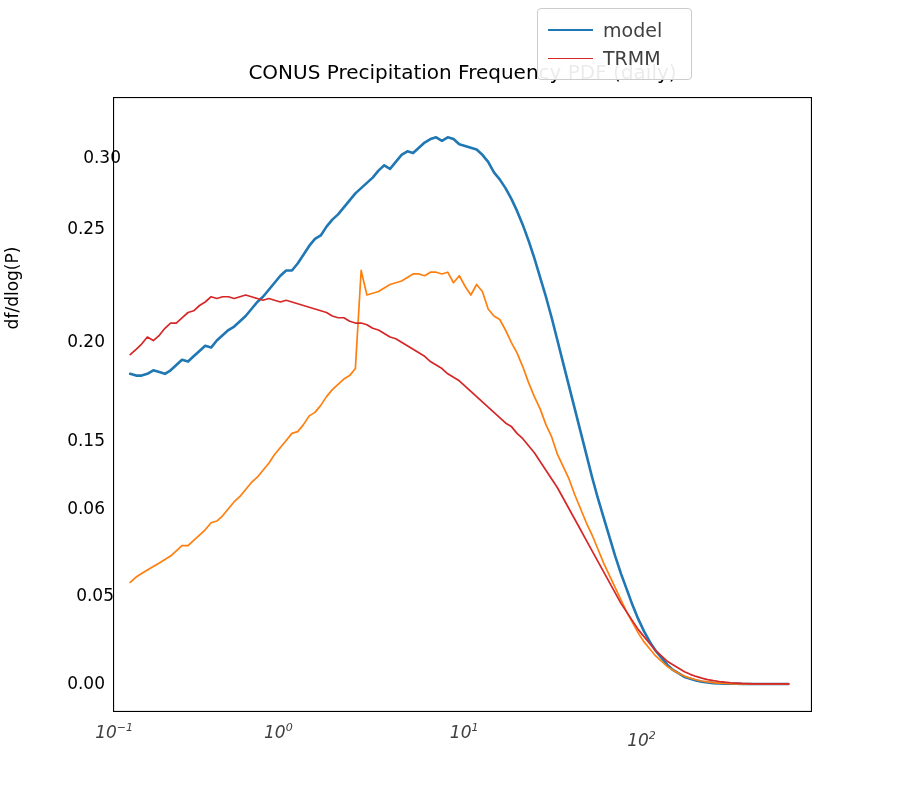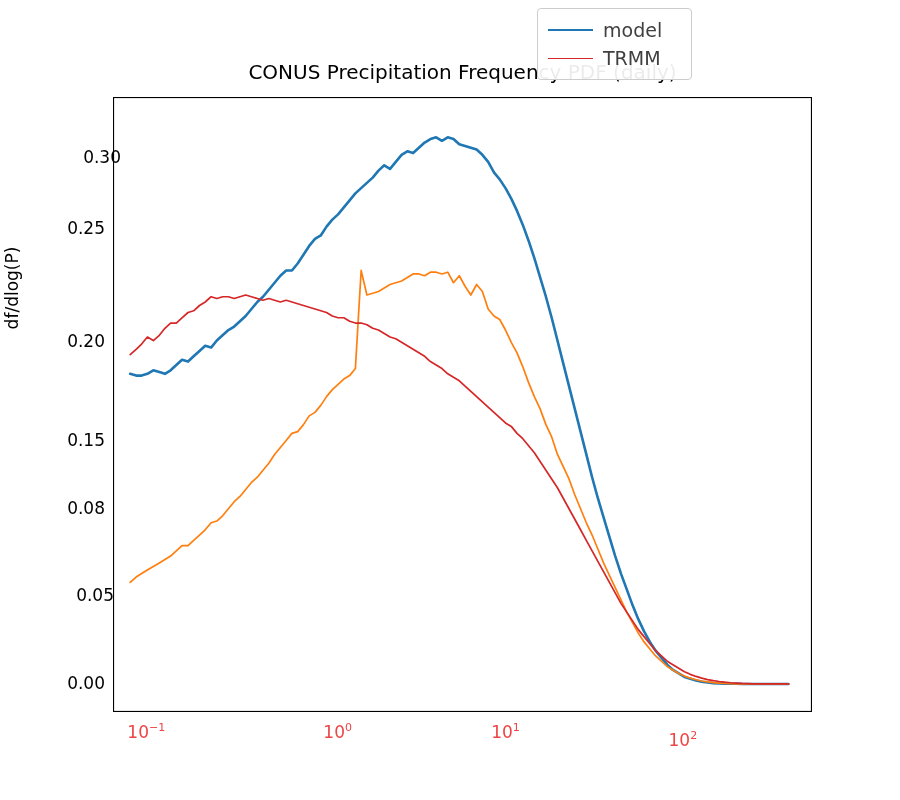--- a/index.html
+++ b/index.html
@@ -62,25 +62,26 @@
   .ytick-label {
     position: absolute;
     text-align: right;
     font-size: 17px;
     color: #000000;
     width: 70px;
     white-space: nowrap;
   }
   .xtick-label {
     position: absolute;
-    text-align: right;
+    text-align: left;
     font-size: 17px;
-    color: #ef4444;
+    color: #404040;
     width: 70px;
     white-space: nowrap;
+    font-style: italic;
   }
   .xtick-label sup {
     font-size: 11px;
     vertical-align: super;
     line-height: 0;
   }
   #legend {
     position: absolute;
     left: 537px;
     top: 8px;
@@ -178,22 +179,22 @@
       <span class="legend-label">model</span>
     </div>
     <div class="legend-row">
       <span class="legend-swatch" style="border-top-color: rgb(214, 39, 40); border-top-width: 1.7px;"></span>
       <span class="legend-label">TRMM</span>
     </div>
   </div>
 
 <div class="ytick-label" style="left: 35px; top: 672.966px;">0.00</div>
     <div class="ytick-label" style="left: 44px; top: 585.359px; text-align: right;">0.05</div>
-    <div class="ytick-label" style="left: 35px; top: 497.752px;">0.08</div>
+    <div class="ytick-label" style="left: 35px; top: 497.752px;">0.06</div>
     <div class="ytick-label" style="left: 35px; top: 430px;">0.15</div>
     <div class="ytick-label" style="left: 35px; top: 331px;">0.20</div>
     <div class="ytick-label" style="left: 35px; top: 218px;">0.25</div>
     <div class="ytick-label" style="left: 51px; top: 147.325px;">0.30</div>
     <div class="xtick-label" style="left: 95.1842px; top: 722px;">10<sup>−1</sup></div>
-    <div class="xtick-label" style="left: 282px; top: 722px;">10<sup>0</sup></div>
+    <div class="xtick-label" style="left: 264px; top: 722px;">10<sup>0</sup></div>
     <div class="xtick-label" style="left: 449.826px; top: 722px;">10<sup>1</sup></div>
     <div class="xtick-label" style="left: 627.147px; top: 722px; margin-top: 8px;">10<sup>2</sup></div>
   </div>
 
 </body></html>

